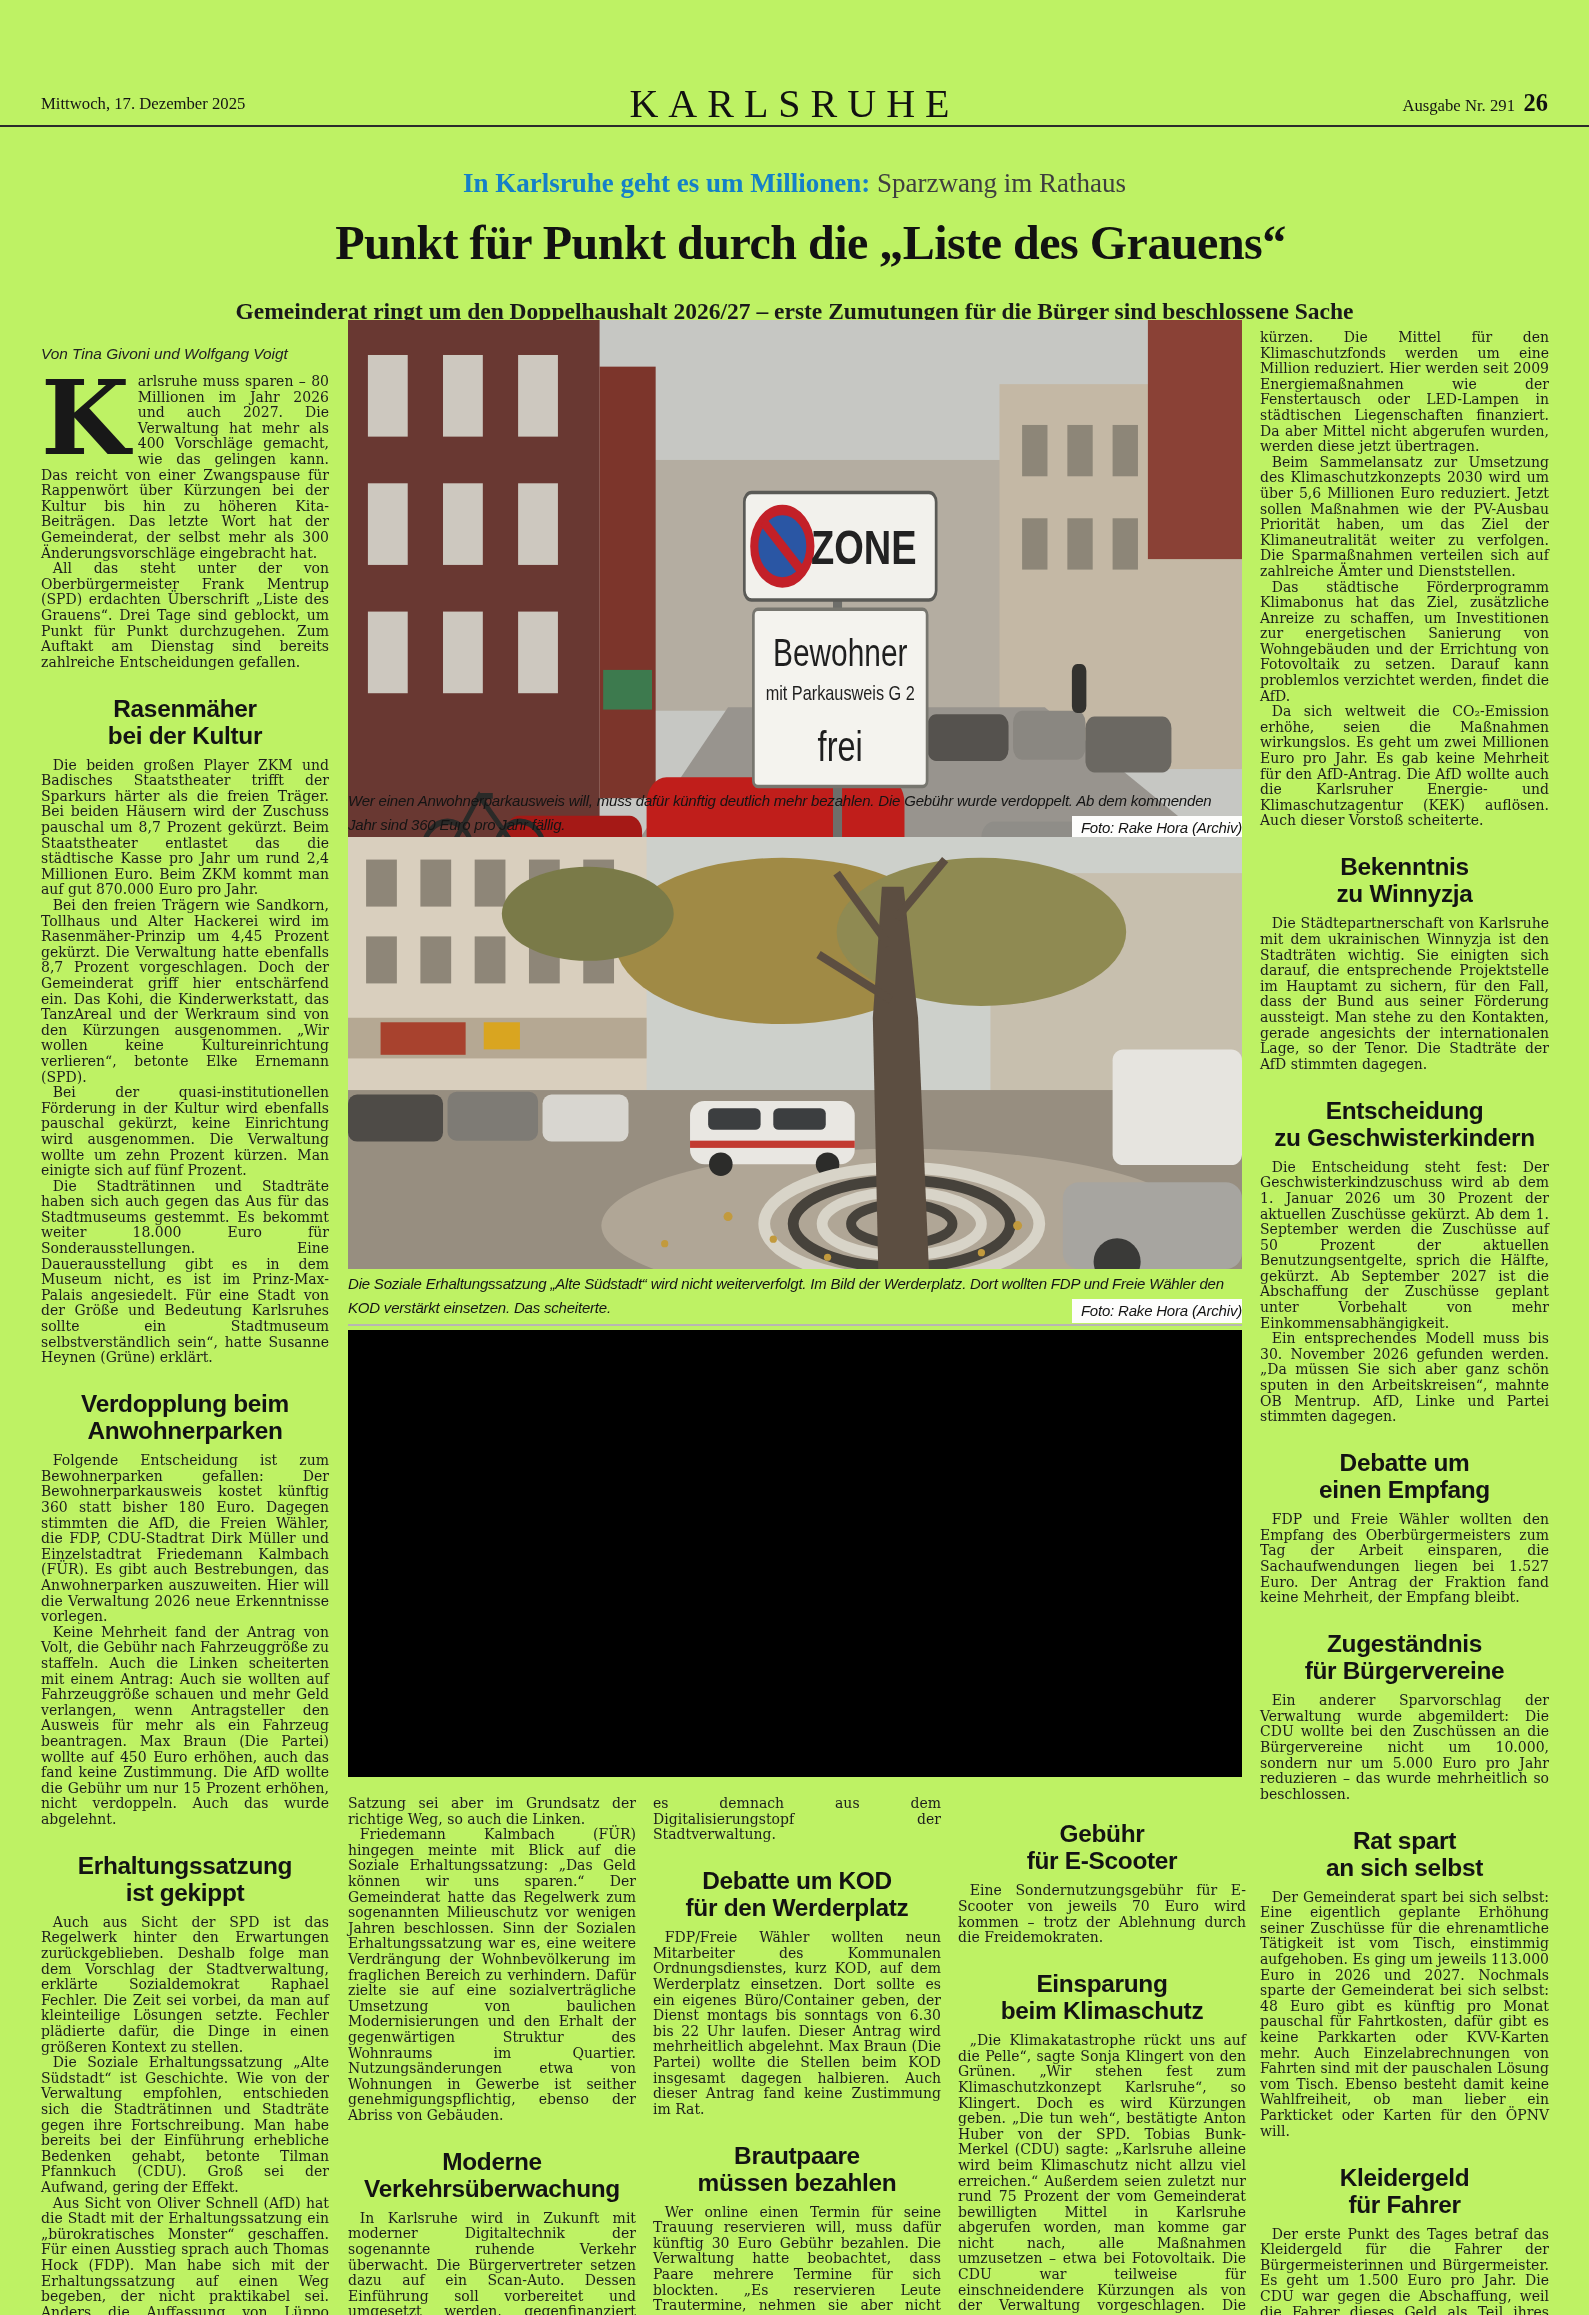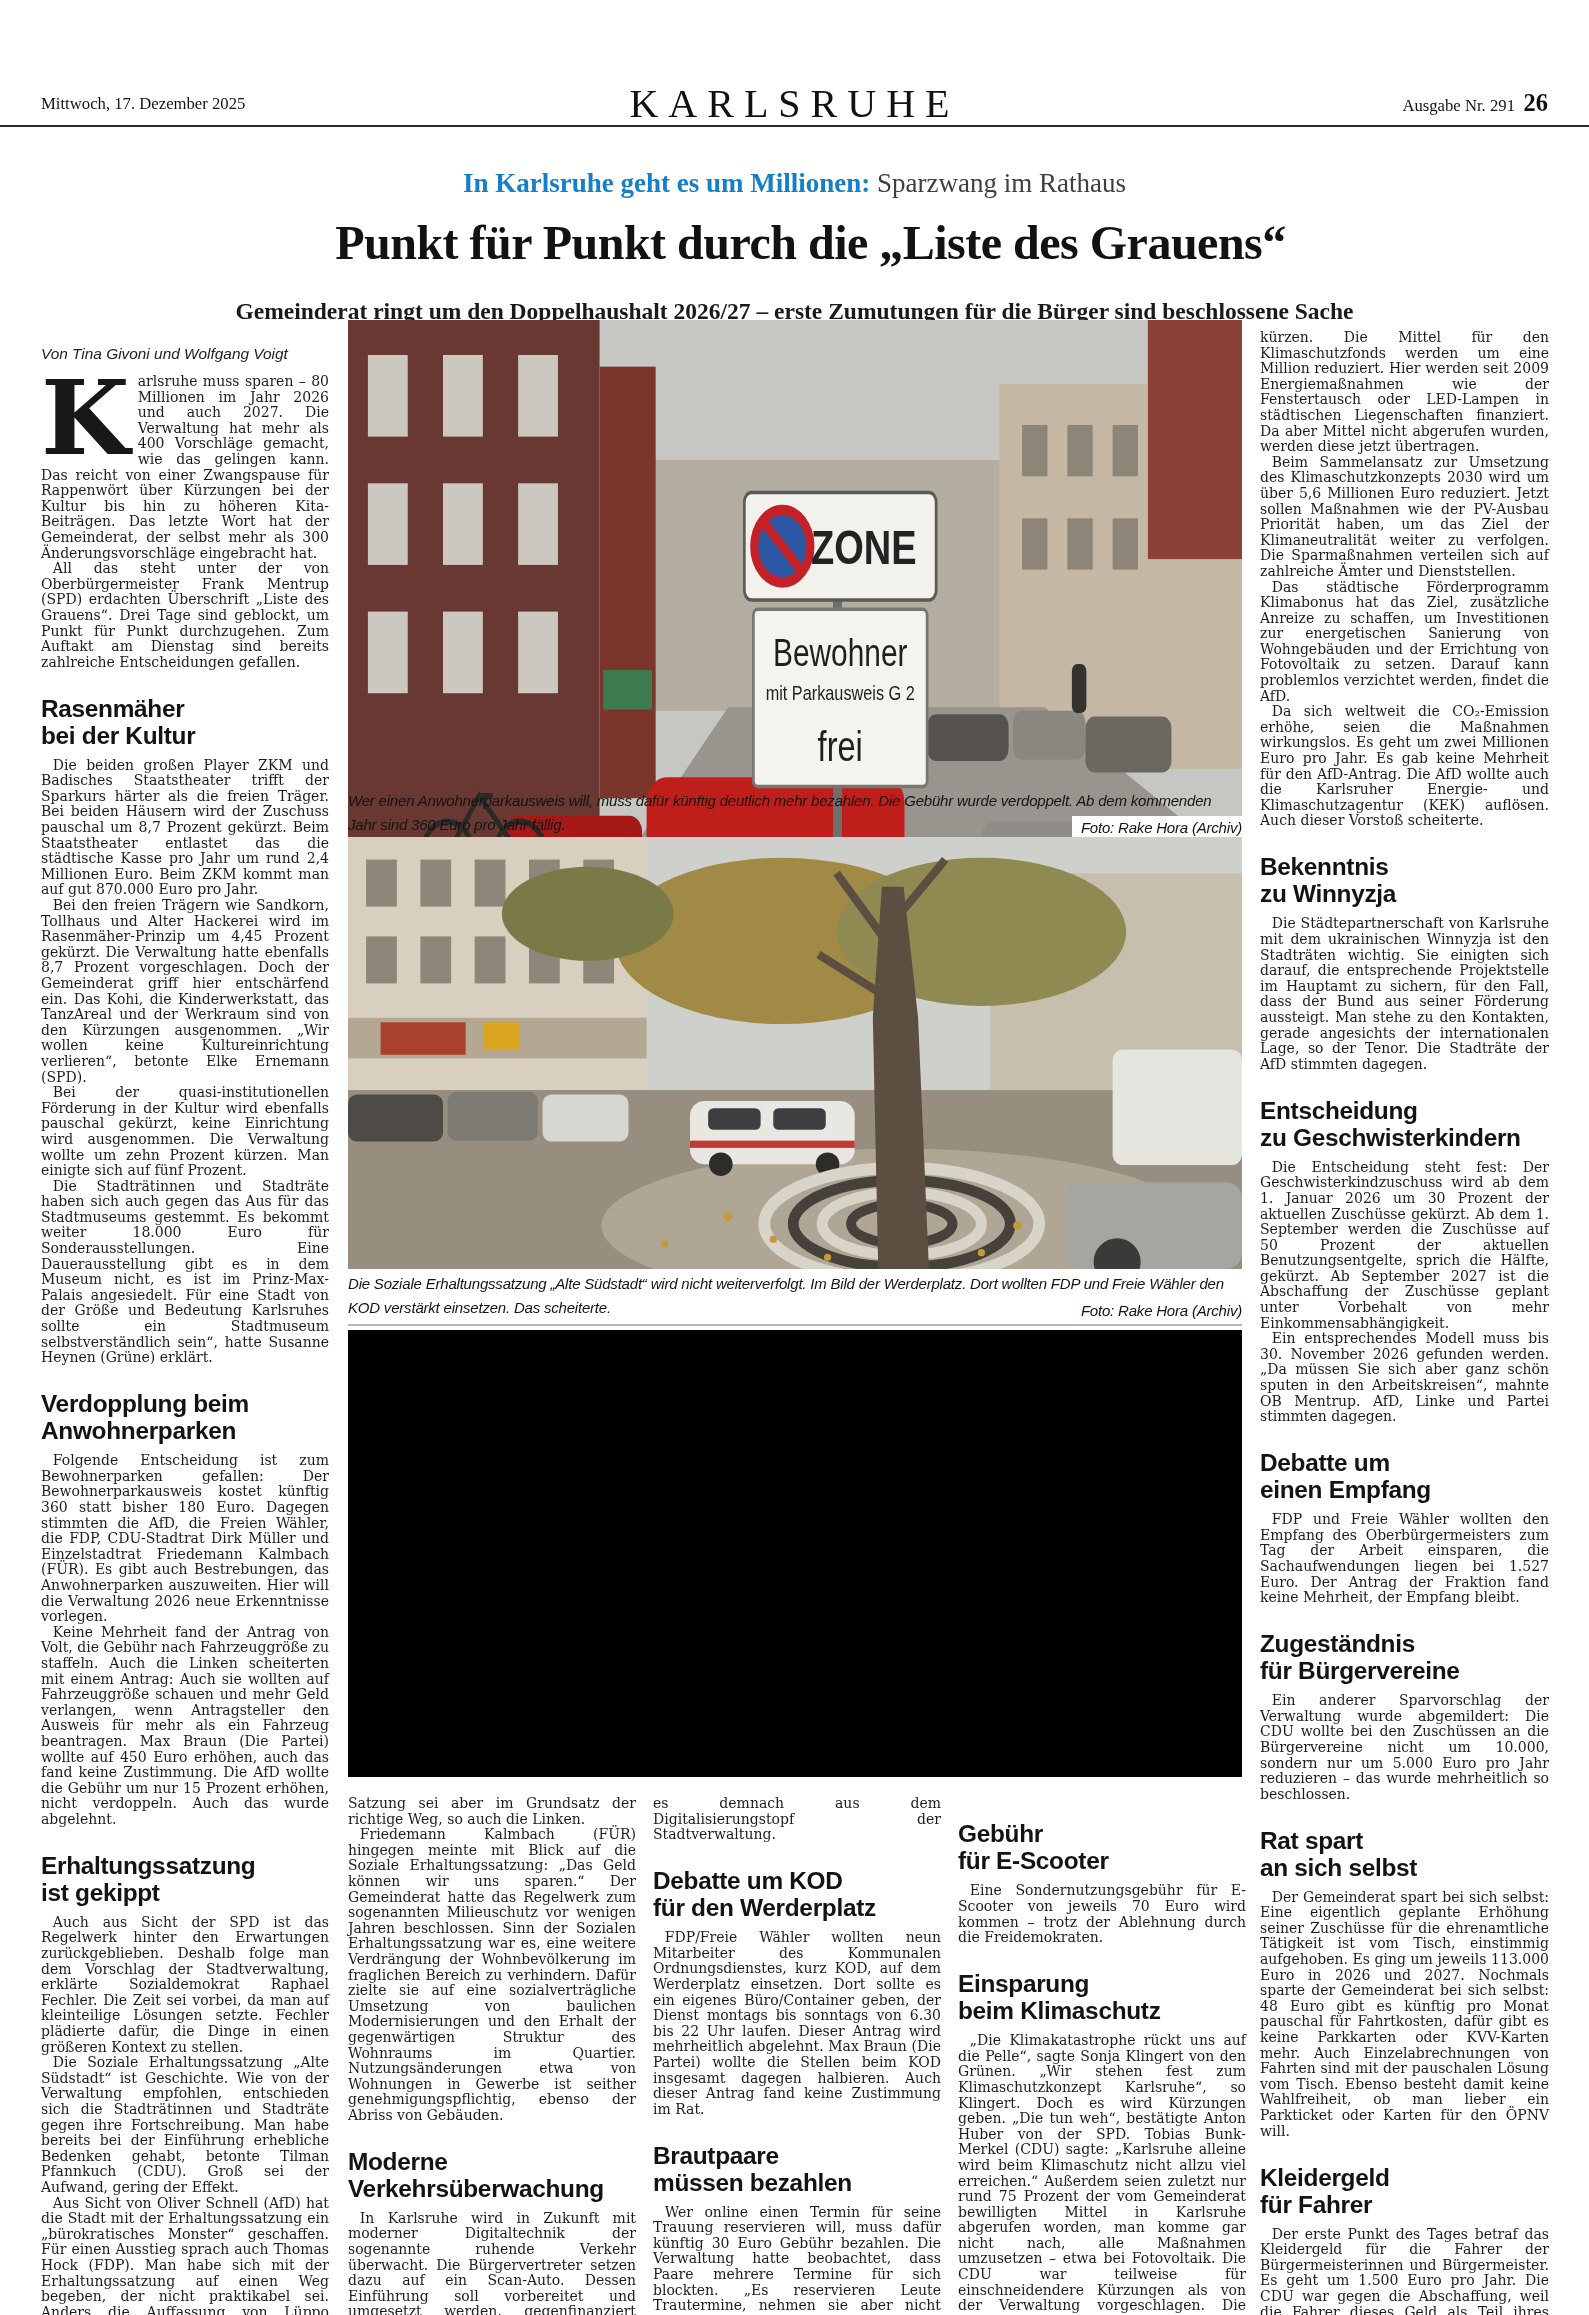--- a/index.html
+++ b/index.html
@@ -1,16 +1,16 @@
 <!DOCTYPE html>
 <html lang="de" style="font-size:14.5px"><head>
 <meta charset="utf-8">
 <style>
   html,body{margin:0;padding:0;background:#e8e8e8;}
-  #page{position:relative;width:1589px;height:2316px;background:#ffffff;margin:0 auto;overflow:hidden;
+  #page{position:relative;width:1589px;height:2316px;background:#bef264;margin:0 auto;overflow:hidden;
         font-family:"DejaVu Serif",serif;color:#1c1c1c;}
   
   .hdr-date{position:absolute;left:41px;top:94px;font:16.7px "Liberation Serif",serif;color:#141414;}
   .hdr-title{position:absolute;left:0;right:0;top:80px;text-align:center;
              font:40px "Liberation Serif",serif;letter-spacing:10px;color:#111;}
   .hdr-issue{position:absolute;right:74px;top:96px;font:16.7px "Liberation Serif",serif;color:#141414;}
   .hdr-page{position:absolute;right:41px;top:89px;font:bold 24.4px "Liberation Serif",serif;color:#111;}
   .hdr-rule{position:absolute;left:0;top:125px;width:1589px;height:1.8px;background:#2b2b2b;}
   
   .kicker{position:absolute;left:0;right:0;top:168px;text-align:center;
@@ -24,21 +24,21 @@
   
   .col{position:absolute;width:288px;font-size:14px;line-height:15.6px;text-align:justify;
        hyphens:auto;-webkit-hyphens:auto;}
   .byline{font:italic 15.4px "Liberation Sans",sans-serif;color:#222;margin:15px 0 11px 0;text-align:left;}
   .col p.body{margin:0;text-indent:11.8px;}
   .col p.cont{text-indent:0;}
   .col p.lead{text-indent:0;}
   .dropcap{float:left;font:bold 102px/0.78 "DejaVu Serif",serif;color:#181818;
            margin:5.4px 8.1px 0 0;}
   .colhead{font:bold 24.4px/27px "Liberation Sans",sans-serif;letter-spacing:-0.3px;
-           text-align:left;margin:24.4px 0 9px 0;color:#131313;text-indent:0;}
+           text-align:center;margin:24.4px 0 9px 0;color:#131313;text-indent:0;}
   
   .photo{position:absolute;left:348px;width:894px;overflow:hidden;background:#c6c6c2;}
   #photo1{top:320px;height:589px;}
   #photo2{top:837px;height:432px;}
   .photo svg{display:block;width:100%;height:100%;}
   .caption{position:absolute;left:348px;width:894px;font:italic 15px/24.4px "Liberation Sans",sans-serif;
            color:#141414;letter-spacing:-0.2px;}
   #caption1{top:789px;height:51px;}
   #caption2{top:1272px;height:51px;}
   .credit{position:absolute;right:0;bottom:0;background:#fdfdfc;padding-left:9px;}

